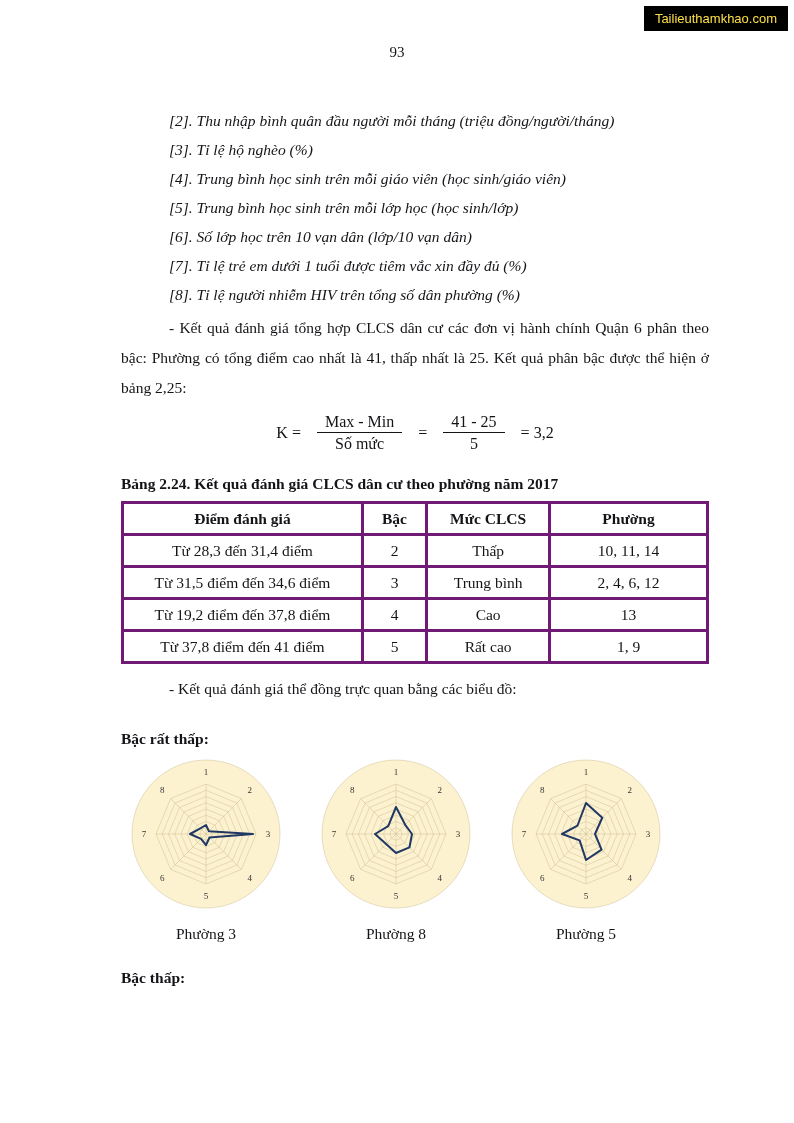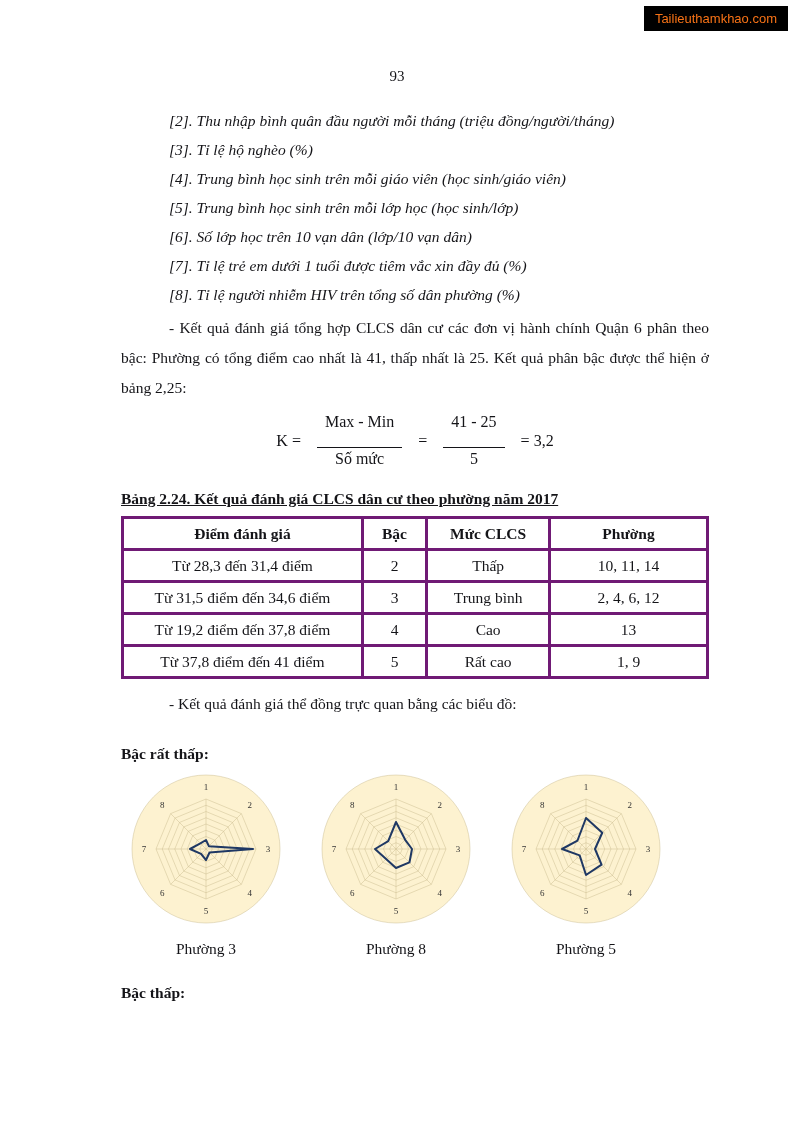--- a/index.html
+++ b/index.html
@@ -1,33 +1,33 @@
 <!DOCTYPE html>
 <html><head>
 <meta charset="utf-8">
 <style>
   html,body{margin:0;padding:0;}
   body{
     width:794px;height:1123px;background:#ffffff;position:relative;
     font-family:"Liberation Serif",serif;color:#141418;overflow:hidden;
   }
   .watermark{
-    position:absolute;top:6px;right:6px;background:#000;color:#f97316;
+    position:absolute;top:6px;right:6px;background:#000;color:#fde047;
     font-family:"Liberation Sans",sans-serif;font-size:13px;padding:5px 11px;margin-left:33px;
   }
-  .page-number{position:absolute;top:68px;left:0;width:100%;text-align:center;font-size:15px;}
+  .page-number{position:absolute;top:44px;left:0;width:100%;text-align:center;font-size:15px;}
   .content{position:absolute;top:106px;left:121px;width:588px;font-size:15.5px;}
   .list-item{font-style:italic;line-height:29px;padding-left:48px;}
   .para{text-align:justify;line-height:30px;text-indent:48px;margin-top:4px;}
   .formula{text-align:center;margin:10px 0 8px 0;font-size:16px;}
   .formula .piece{display:inline-block;vertical-align:middle;margin:0 4px;}
   .frac{display:inline-block;vertical-align:middle;text-align:center;margin:0 8px;}
-  .frac .num{display:block;border-bottom:1px solid #141418;padding:0 8px 16px;}
+  .frac .num{display:block;border-bottom:1px solid #141418;padding:0 8px 1px;}
   .frac .den{display:block;padding-top:2px;}
-  .caption{font-weight:bold;margin:22px 0 8px 0;text-decoration:underline;}
+  .caption{font-weight:bold;margin:22px 0 8px 0;}
   table{border-collapse:collapse;width:100%;}
   td,th{border:3px solid #701a75;height:29px;text-align:center;font-size:15.5px;padding:0 6px;font-weight:normal;}
   th{font-weight:bold;}
   .col1{width:41%;} .col2{width:11%;} .col3{width:21%;margin-top:21px;} .col4{width:27%;}
   .bullet2{line-height:30px;margin-top:10px;padding-left:48px;}
   .section{font-weight:bold;margin-top:26px;font-size:15.5px;}
   .charts{display:flex;justify-content:space-between;width:566px;margin:10px 0 0 -8px;}
   .chart-box{display:flex;flex-direction:column;align-items:center;width:186px;}
   .chart-label{margin-top:11px;font-size:15.5px;}
 </style>

